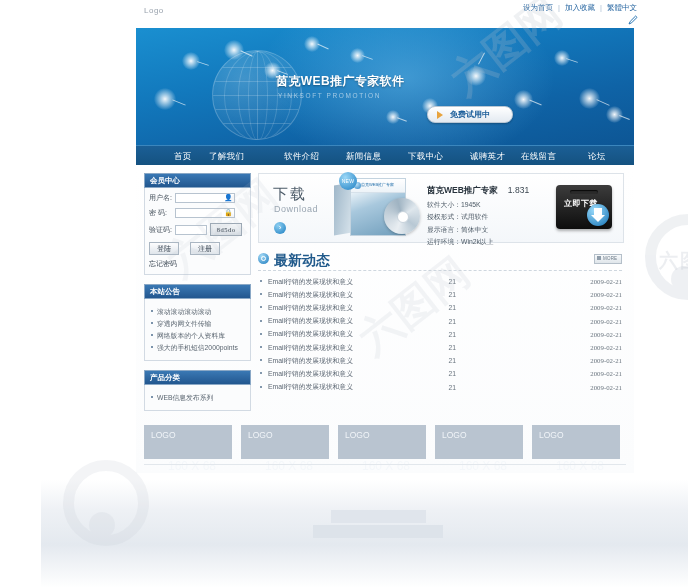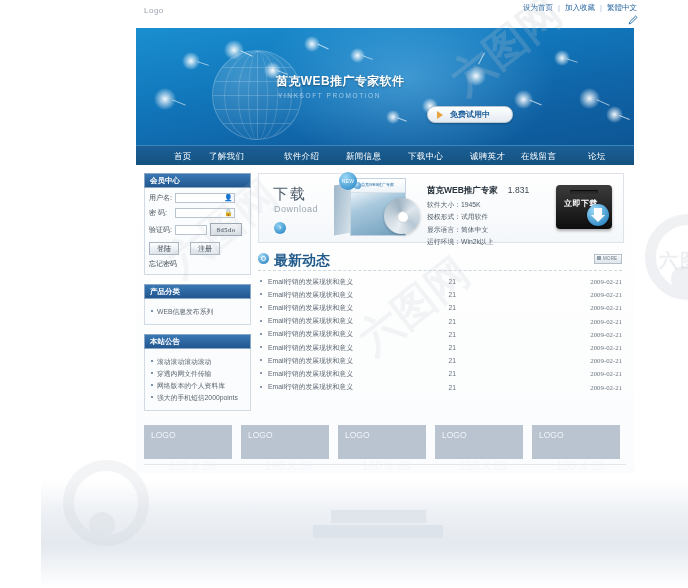--- a/index.html
+++ b/index.html
@@ -321,43 +321,43 @@
           <div class="btns">
             <span class="sbtn">登陆</span>
             <span class="sbtn">注册</span>
           </div>
           <a class="flink" href="#">忘记密码</a>
         </div>
       </div>
 
       <div class="panel">
         <div class="hd">
-          <span>产品分类</span>
-        </div>
-        <div class="bd">
-          <ul class="plist">
-            <li>WEB信息发布系列</li>
-          </ul>
-        </div>
-      </div>
-
-      <div class="panel">
-        <div class="hd">
           <span>本站公告</span>
         </div>
         <div class="bd">
           <ul class="plist">
             <li>滚动滚动滚动滚动</li>
             <li>穿透内网文件传输</li>
             <li>网络版本的个人资料库</li>
             <li>强大的手机短信2000points</li>
           </ul>
         </div>
       </div>
 
+      <div class="panel">
+        <div class="hd">
+          <span>产品分类</span>
+        </div>
+        <div class="bd">
+          <ul class="plist">
+            <li>WEB信息发布系列</li>
+          </ul>
+        </div>
+      </div>
+
     </div>
 
     <div id="main">
 
       <div id="dlbox">
         <div class="dword">下载</div>
         <div class="deng">Download</div>
         <div class="dcirc">›</div>
 
         <div id="pbox">

